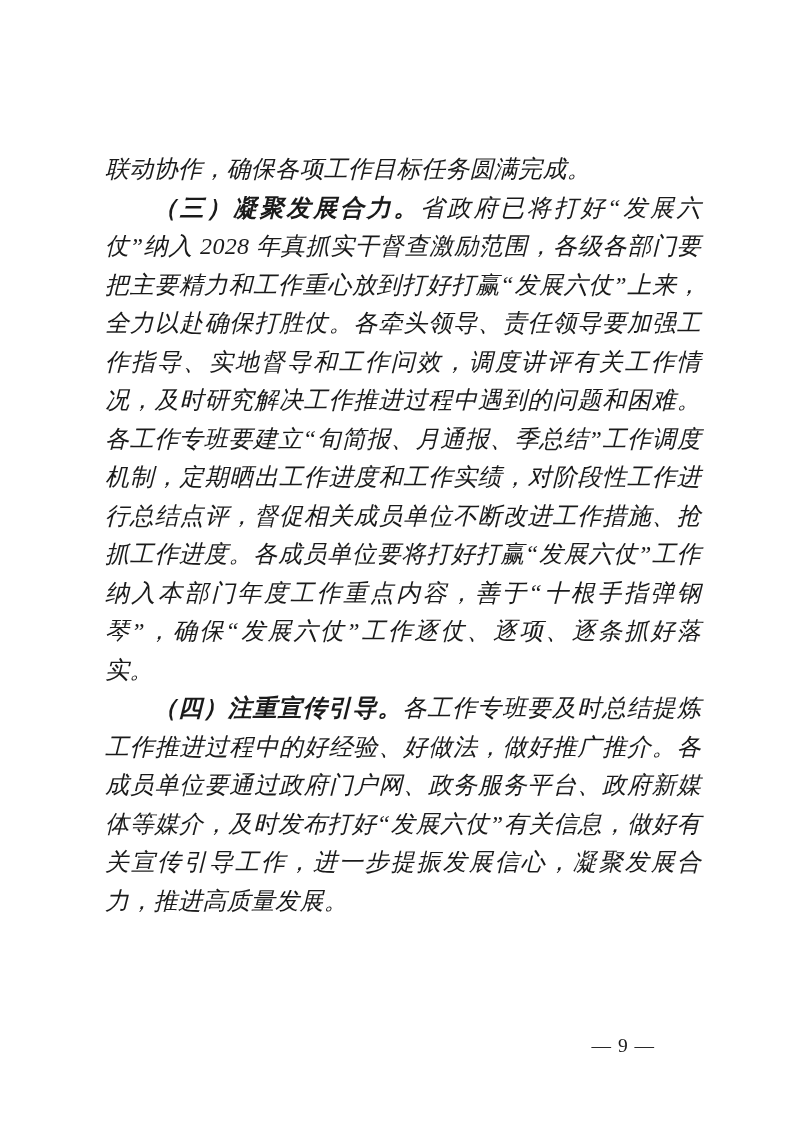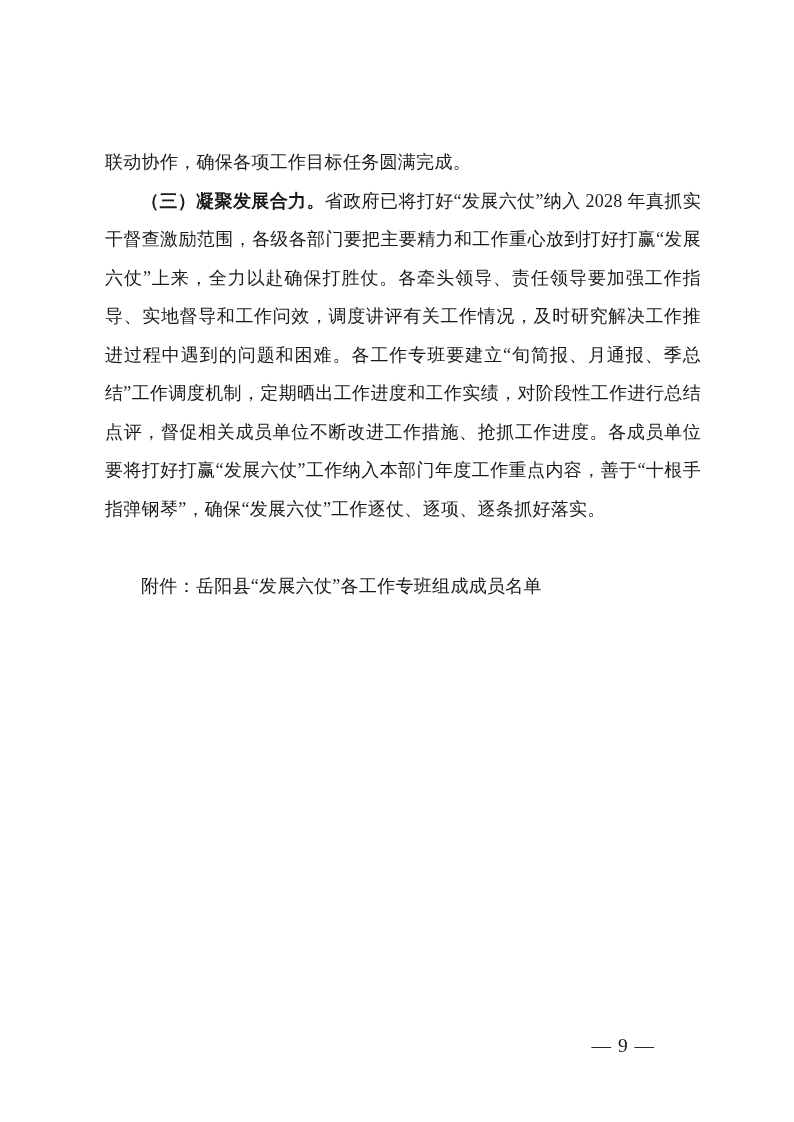--- a/index.html
+++ b/index.html
@@ -13,26 +13,27 @@
     width: 794px;
     height: 1122px;
     background: #ffffff;
     font-family: "Liberation Serif", serif;
     color: #1a1a1a;
     overflow: hidden;
   }
   .doc-body {
     position: absolute;
     left: 105px;
-    top: 143px;
+    top: 150px;
     width: 596px;
-    font-size: 18px;
+    font-size: 24px;
     line-height: 38.5px;
     text-align: justify;
     letter-spacing: 0.3px;
+    font-style: italic;
   }
   .doc-body p {
     margin: 0;
     padding: 0;
     text-indent: 2em;
   }
   .doc-body p.continuation {
     text-indent: 0;
   }
   .section-heading {
@@ -57,20 +58,20 @@
 <body>
 
 <div class="page">
 
   <div class="doc-body">
 
     <p class="continuation"><span>联动协作，确保各项工作目标任务圆满完成。</span></p>
 
     <p><span class="section-heading">（三）凝聚发展合力。</span><span>省政府已将打好“发展六仗”纳入 2028 年真抓实干督查激励范围，各级各部门要把主要精力和工作重心放到打好打赢“发展六仗”上来，全力以赴确保打胜仗。各牵头领导、责任领导要加强工作指导、实地督导和工作问效，调度讲评有关工作情况，及时研究解决工作推进过程中遇到的问题和困难。各工作专班要建立“旬简报、月通报、季总结”工作调度机制，定期晒出工作进度和工作实绩，对阶段性工作进行总结点评，督促相关成员单位不断改进工作措施、抢抓工作进度。各成员单位要将打好打赢“发展六仗”工作纳入本部门年度工作重点内容，善于“十根手指弹钢琴”，确保“发展六仗”工作逐仗、逐项、逐条抓好落实。</span></p>
 
+    <p><span class="section-heading">（四）注重宣传引导。</span><span>各工作专班要及时总结提炼工作推进过程中的好经验、好做法，做好推广推介。各成员单位要通过政府门户网、政务服务平台、政府新媒体等媒介，及时发布打好“发展六仗”有关信息，做好有关宣传引导工作，进一步提振发展信心，凝聚发展合力，推进高质量发展。</span></p>
 
-    <p class="attachment">附件：岳阳县“发展六仗”各工作专班组成成员名单</p>
 
   </div>
 
   <div class="page-number">— 9 —</div>
 
 </div>
 
 </body></html>

